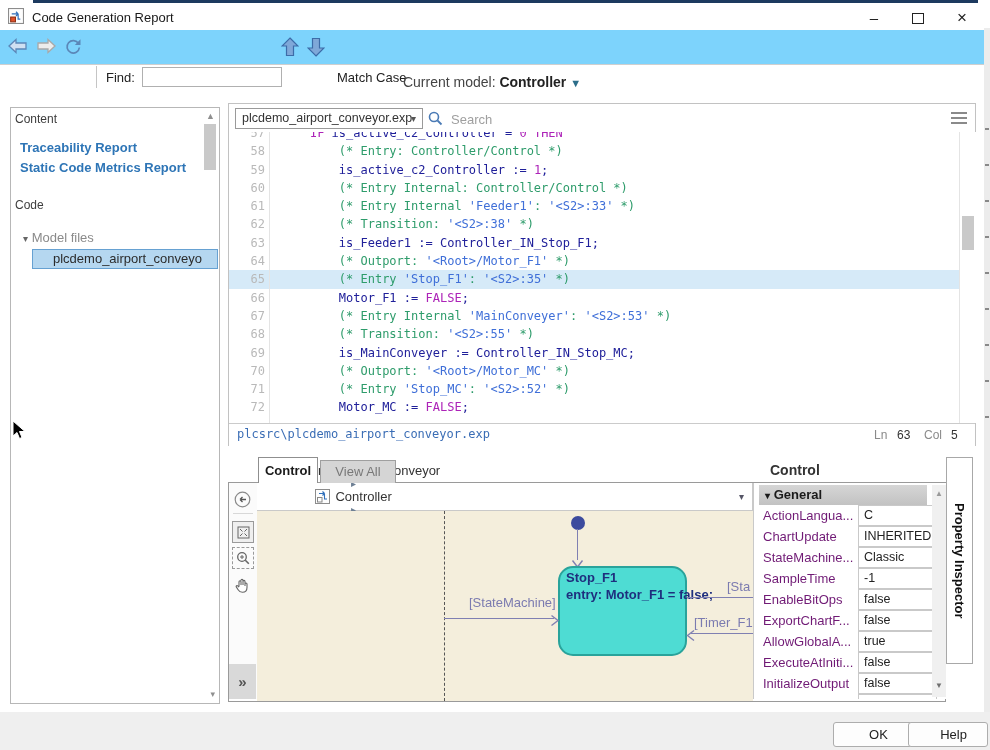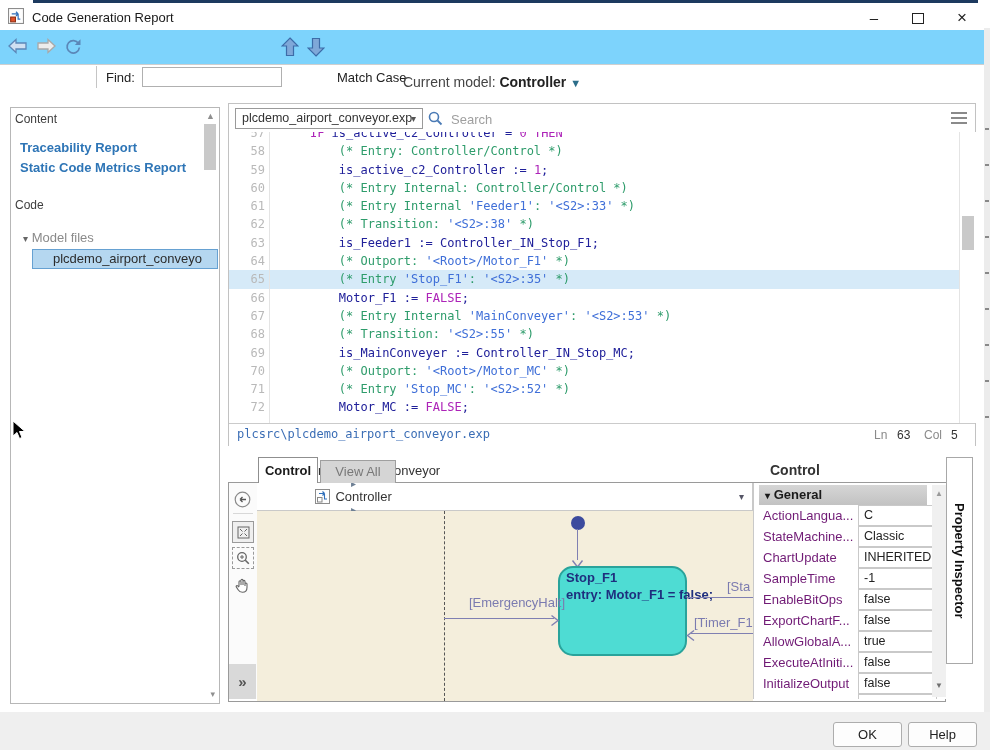--- a/index.html
+++ b/index.html
@@ -91,21 +91,21 @@
   .plabel{position:absolute;left:4px;top:3px;font-size:13px;color:#701a75;white-space:nowrap;overflow:hidden;width:92px;}
   .pval{position:absolute;left:99px;top:0;width:72px;height:19px;border:1px solid #c9c9c9;background:#fff;
         font-size:12.5px;color:#222;line-height:19px;padding-left:5px;white-space:nowrap;overflow:hidden;}
   .pscroll{left:178px;top:2px;width:14px;height:212px;background:#f0f0f0;}
   .pi-tab{left:946px;top:457px;width:25px;height:205px;border:1px solid #a8a8a8;background:#fff;
           writing-mode:vertical-rl;text-align:center;font-size:13px;font-weight:bold;color:#111;line-height:25px;}
 
   
   .footer{left:0;top:712px;width:990px;height:38px;background:#efefef;}
   .fbtn{top:10px;width:67px;height:23px;background:#fdfdfd;border:1px solid #adadad;border-radius:3px;
-        text-align:center;line-height:23px;font-size:13px;color:#222;}
+        text-align:center;line-height:23px;font-size:13px;color:#222;padding-left:11px;}
 
   .edge-strip{left:984px;top:28px;width:6px;height:722px;background:#ececec;}
   .edge-ticks{left:985px;top:128px;width:4px;height:300px;
               background:repeating-linear-gradient(to bottom,#888 0 2px,#ececec 2px 36px);}
   .topstrip{left:33px;top:0;width:945px;height:3px;background:#1d3a5f;}
 </style>
 </head>
 <body>
 
 <div class="abs topstrip"></div>
@@ -357,21 +357,21 @@
     <div class="abs" id="init-dot" style="left: 314px; top: 5px; width: 14px; height: 14px; border-radius: 50%; background: rgb(60, 75, 158);"></div>
     <div class="abs tline" id="init-line" style="left: 320px; top: 18px; width: 1.4px; height: 31px; background: rgb(128, 128, 178);"></div>
     <span class="abs" style="left:314px;top:44px;"><svg width="13" height="10">
           <path d="M1.5 1.5 L6.5 8 L11.5 1.5" fill="none" stroke="#8080b2" stroke-width="1.4"></path>
         </svg></span>
     <div class="abs state" id="state-box" style="background: rgb(78, 220, 211); border-color: rgb(41, 163, 155);"></div>
     <div class="abs state-text" id="state-text" style="color: rgb(30, 47, 126);">
       <div>Stop_F1</div>
       <div>entry: Motor_F1 = false;</div>
     </div>
-    <span class="abs tlabel" id="lbl-left" style="left: 212px; top: 84px; color: rgb(123, 123, 176);">[EmergencyHalt]</span>
+    <span class="abs tlabel" id="lbl-left" style="left: 212px; top: 84px; color: rgb(123, 123, 176);">[StateMachine]</span>
     <div class="abs tline" id="line-left" style="left: 187px; top: 107px; width: 110px; background: rgb(128, 128, 178);"></div>
     <span class="abs" style="left:293px;top:102px;"><svg width="10" height="13">
           <path d="M1.5 1.5 L8 6.5 L1.5 11.5" fill="none" stroke="#8080b2" stroke-width="1.4"></path>
         </svg></span>
     <div class="abs tline" id="line-out" style="left: 430px; top: 86px; width: 66px; background: rgb(128, 128, 178);"></div>
     <span class="abs tlabel" id="lbl-out" style="left: 470px; top: 68px; color: rgb(123, 123, 176);">[Sta</span>
     <div class="abs tline" id="line-in" style="left: 434px; top: 122px; width: 62px; background: rgb(128, 128, 178);"></div>
     <span class="abs" style="left:429px;top:117px;"><svg width="10" height="13">
           <path d="M8 1.5 L1.5 6.5 L8 11.5" fill="none" stroke="#8080b2" stroke-width="1.4"></path>
         </svg></span>
@@ -382,26 +382,26 @@
     <div class="abs gen-hdr">
       <span style="font-size:10px;">▾</span>
       <span>General</span>
     </div>
     <div class="abs" id="prop-rows" style="left:5px;top:22px;width:173px;">
         <div class="prow">
           <span class="plabel">ActionLangua...</span>
           <span class="pval">C</span>
         </div>
         <div class="prow">
+          <span class="plabel">ChartUpdate</span>
+          <span class="pval">INHERITED</span>
+        </div>
+        <div class="prow">
           <span class="plabel">StateMachine...</span>
           <span class="pval">Classic</span>
-        </div>
-        <div class="prow">
-          <span class="plabel">ChartUpdate</span>
-          <span class="pval">INHERITED</span>
         </div>
         <div class="prow">
           <span class="plabel">SampleTime</span>
           <span class="pval">-1</span>
         </div>
         <div class="prow">
           <span class="plabel">EnableBitOps</span>
           <span class="pval">false</span>
         </div>
         <div class="prow">

